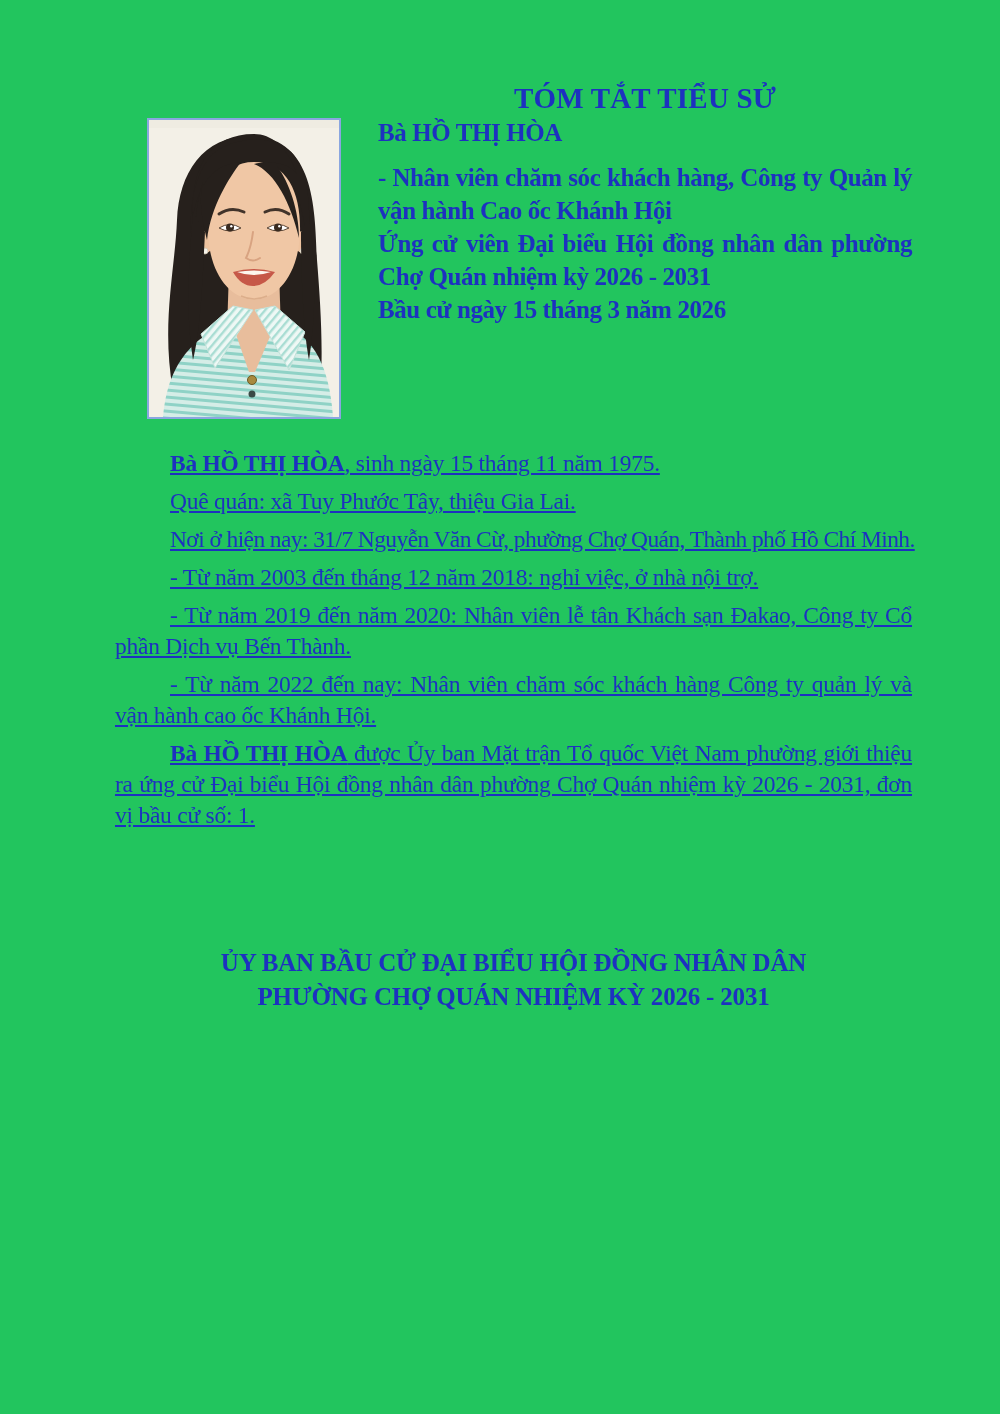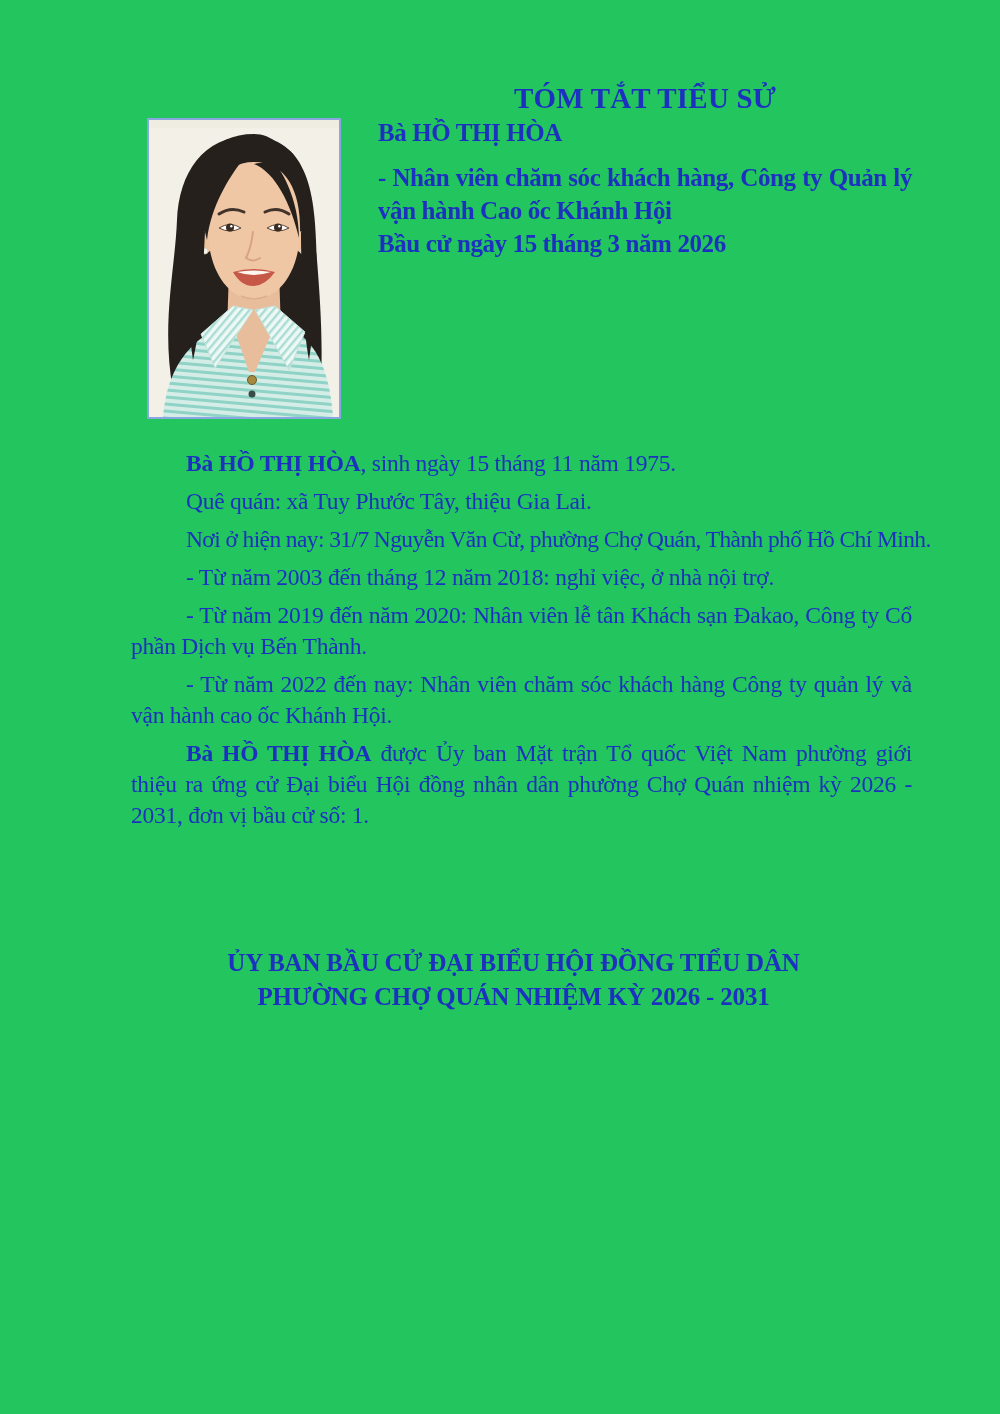--- a/index.html
+++ b/index.html
@@ -41,23 +41,24 @@
   .header-col p.name{margin-bottom:12px;}
   
   .bio-body{
     position:absolute;
     left:115px; top:448px; width:797px;
     font-size:23.5px;
     line-height:31px;
     letter-spacing:-0.25px;
   }
   .bio-body p{
-    margin:0 0 7px 16px;
+    margin:0 0 7px 0;
     text-align:justify;
     text-indent:55px;
+    text-decoration:underline;
   }
   .bio-body p.oneline{white-space:nowrap; letter-spacing:-0.6px;}
   .bold{font-weight:bold;}
   
   .footer{
     position:absolute;
     left:115px; top:946px; width:797px;
     text-align:center;
     font-weight:bold;
     font-size:25px;
@@ -129,31 +130,32 @@
       <path d="M84,152 Q104,146 126,152 Q116,166 104,166 Q92,166 84,152 Z" fill="#c65848"></path>
       <path d="M88,152 Q104,158 122,152 Q104,149 88,152 Z" fill="#fdf6ee"></path>
 
       <path d="M92,176 Q105,182 118,176" stroke="#dcae8b" stroke-width="1.5" fill="none"></path>
     </svg>
   </div>
 
   <div class="header-col">
     <p class="name">Bà HỒ THỊ HÒA</p>
     <p>- Nhân viên chăm sóc khách hàng, Công ty Quản lý vận hành Cao ốc Khánh Hội</p>
+    <p>Ứng cử viên Đại biểu Hội đồng nhân dân phường Chợ Quán nhiệm kỳ 2026 - 2031</p>
     <p>Bầu cử ngày 15 tháng 3 năm 2026</p>
   </div>
 
   <div class="bio-body">
     <p><span class="bold">Bà HỒ THỊ HÒA</span><span>, sinh ngày 15 tháng 11 năm 1975.</span></p>
     <p>Quê quán: xã Tuy Phước Tây, thiệu Gia Lai.</p>
     <p class="oneline">Nơi ở hiện nay: 31/7 Nguyễn Văn Cừ, phường Chợ Quán, Thành phố Hồ Chí Minh.</p>
     <p>- Từ năm 2003 đến tháng 12 năm 2018: nghỉ việc, ở nhà nội trợ.</p>
     <p>- Từ năm 2019 đến năm 2020: Nhân viên lễ tân Khách sạn Đakao, Công ty Cổ phần Dịch vụ Bến Thành.</p>
     <p>- Từ năm 2022 đến nay: Nhân viên chăm sóc khách hàng Công ty quản lý và vận hành cao ốc Khánh Hội.</p>
     <p><span class="bold">Bà HỒ THỊ HÒA</span><span> được Ủy ban Mặt trận Tổ quốc Việt Nam phường giới thiệu ra ứng cử Đại biểu Hội đồng nhân dân phường Chợ Quán nhiệm kỳ 2026 - 2031, đơn vị bầu cử số: 1.</span></p>
   </div>
 
   <div class="footer">
-    <div>ỦY BAN BẦU CỬ ĐẠI BIỂU HỘI ĐỒNG TIỂU DÂN</div>
+    <div>ỦY BAN BẦU CỬ ĐẠI BIỂU HỘI ĐỒNG NHÂN DÂN</div>
     <div>PHƯỜNG CHỢ QUÁN NHIỆM KỲ 2026 - 2031</div>
   </div>
 
 </div>
 
 </body></html>

